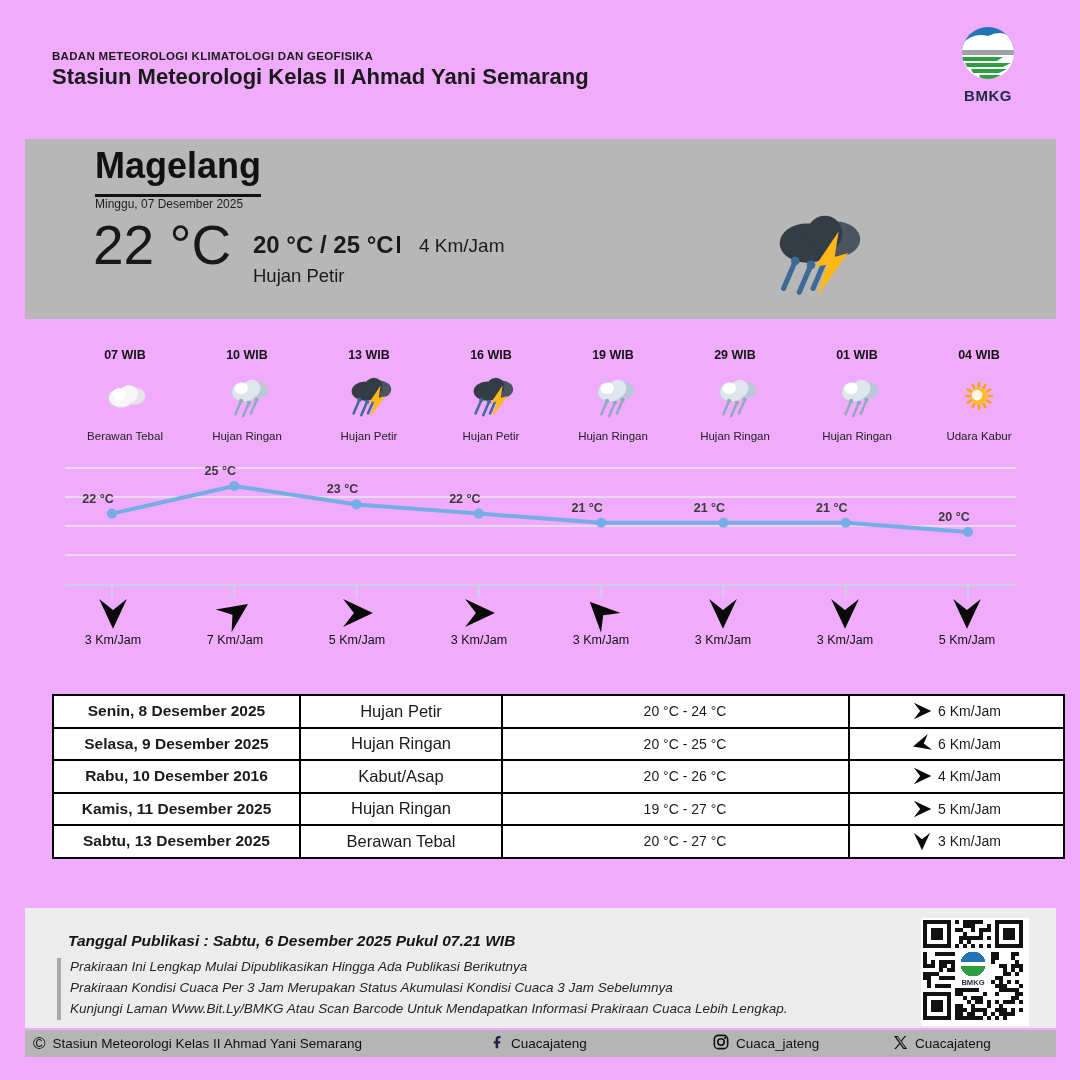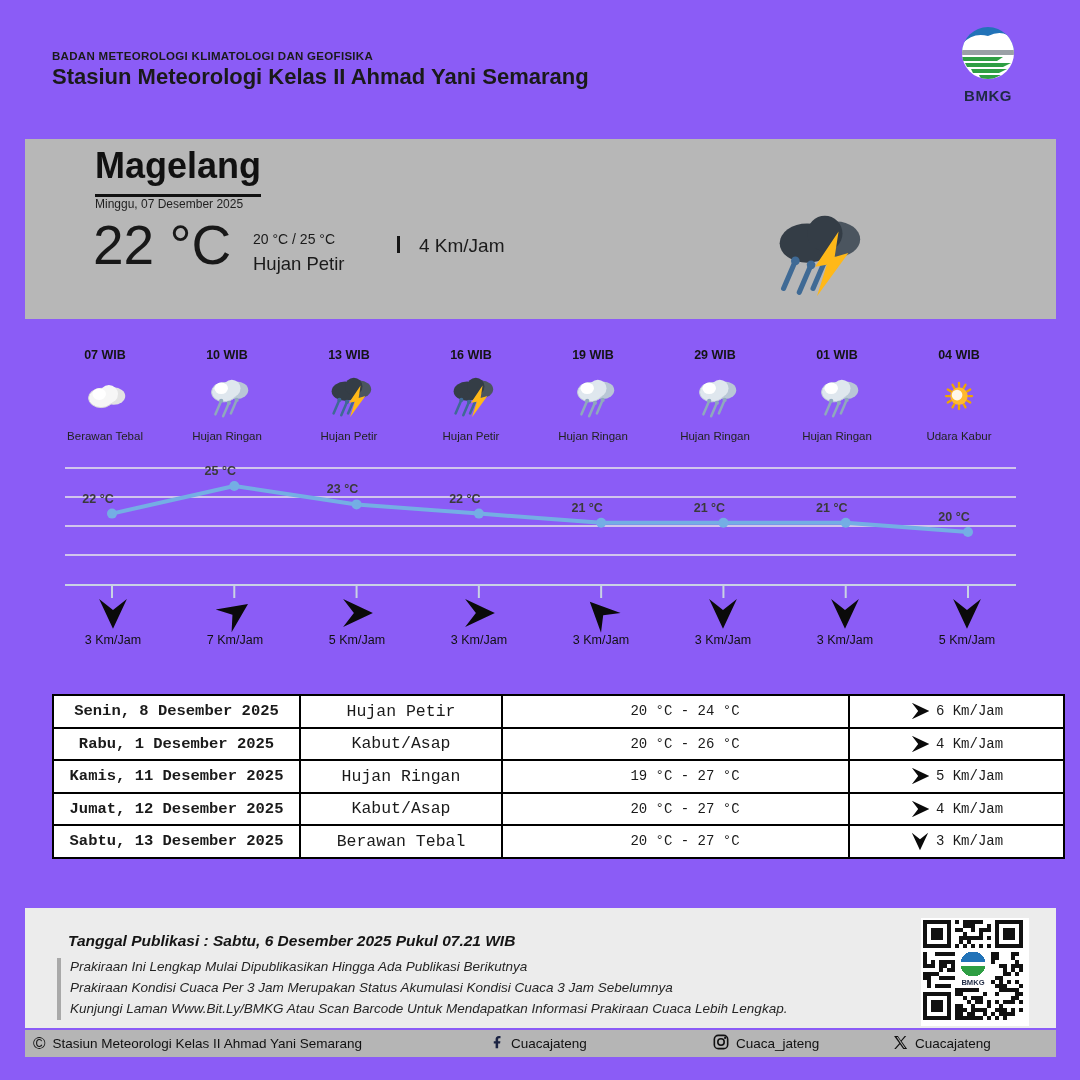--- a/index.html
+++ b/index.html
@@ -1,56 +1,56 @@
 <!DOCTYPE html>
 <html><head>
 <meta charset="utf-8">
 <style>
   html,body{margin:0;padding:0;background:#fff;}
-  .page{position:relative;width:1080px;height:1080px;background:#8b5cf6;overflow:hidden;
+  .page{position:relative;width:1080px;height:1080px;background:#f0abfc;overflow:hidden;
         font-family:"Liberation Sans",sans-serif;color:#1a1a1a;}
 
   
   .hdr-agency{position:absolute;left:52px;top:50px;font-size:11.5px;font-weight:700;letter-spacing:.3px;}
   .hdr-station{position:absolute;left:52px;top:64px;font-size:22px;font-weight:700;}
   .bmkg-logo{position:absolute;left:948px;top:24px;width:80px;text-align:center;}
   .bmkg-logo .lbl{font-size:15px;font-weight:800;color:#1f2a44;margin-top:1px;letter-spacing:.5px;}
 
   
   .hero{position:absolute;left:25px;top:139px;width:1031px;height:180px;background:#b7b7b7;}
   .hero-city{position:absolute;left:70px;top:6px;font-size:36px;font-weight:700;color:#111;
              border-bottom:3px solid #111;padding-bottom:7px;display:inline-block;}
   .hero-date{position:absolute;left:70px;top:58px;font-size:12px;color:#1f1f1f;}
   .hero-temp{position:absolute;left:68px;top:74px;font-size:55px;font-weight:400;color:#181818;}
   .hero-mid{position:absolute;left:228px;top:92px;}
-  .hero-range{font-size:14px;font-weight:400;}
+  .hero-range{font-size:24px;font-weight:700;}
   .hero-cond{font-size:18.5px;margin-top:6px;}
   .hero-windbar{position:absolute;left:372px;top:97px;width:3px;height:17px;background:#161616;}
   .hero-wind{position:absolute;left:394px;top:96px;font-size:19px;color:#1b1b1b;}
   .hero-icon{position:absolute;left:735px;top:64px;width:110px;height:104px;}
 
   
-  .hourly{position:absolute;left:44px;top:348px;width:976px;display:flex;justify-content:center;}
+  .hourly{position:absolute;left:64px;top:348px;width:976px;display:flex;justify-content:center;}
   .hcol{width:122px;text-align:center;}
   .hcol .t{font-size:12.5px;font-weight:700;color:#141414;}
   .hcol .ic{height:54px;margin-top:8px;display:flex;align-items:center;justify-content:center;}
   .hcol .c{font-size:11.5px;color:#222;margin-top:6px;}
 
   
   #temp-chart{position:absolute;left:0;top:450px;}
 
   
   .windrow{position:absolute;left:52px;top:596px;width:976px;display:flex;justify-content:space-between;}
   .wcol{width:122px;text-align:center;}
   .wcol .aw{width:34px;height:34px;margin:0 auto;}
   .wcol .aw svg{display:block;}
   .wcol .s{font-size:12.5px;color:#111;margin-top:3px;}
 
   
-  table.daily{position:absolute;left:52px;top:694px;width:976px;border-collapse:collapse;table-layout:fixed;font-family:Liberation Mono, monospace;}
+  table.daily{position:absolute;left:52px;top:694px;width:976px;border-collapse:collapse;table-layout:fixed;}
   table.daily td{border:2px solid #000;height:28.5px;text-align:center;vertical-align:middle;background:#fff;}
   td.c-date{width:243px;font-size:15.5px;font-weight:600;}
   td.c-cond{width:198px;font-size:16.5px;}
   td.c-temp{width:324px;font-size:14px;padding-left:20px;}
   td.c-wind{width:211px;font-size:14px;}
   .windcell{display:flex;align-items:center;justify-content:center;gap:6px;}
   .windcell .aw{width:20px;height:20px;}
 
   
   .pubbox{position:absolute;left:25px;top:908px;width:1031px;height:120px;background:#ececec;}
@@ -378,21 +378,34 @@
     <td class="c-wind">
       <div class="windcell">
               <span class="aw"><svg width="20" height="20" viewBox="0 0 24 24" style="transform:rotate(270deg)">
     <path d="M12 23.2 L2.2 2.2 L12 9.8 L21.8 2.2 Z" fill="#0a0a0a"></path>
                 </svg></span>
       <span>6 Km/Jam</span>
             </div>
           </td>
         </tr>
         <tr>
-          <td class="c-date">Rabu, 1 Desember 2025</td>
+          <td class="c-date">Selasa, 9 Desember 2025</td>
+    <td class="c-cond">Hujan Ringan</td>
+    <td class="c-temp">20 °C - 25 °C</td>
+    <td class="c-wind">
+      <div class="windcell">
+              <span class="aw"><svg width="20" height="20" viewBox="0 0 24 24" style="transform:rotate(75deg)">
+    <path d="M12 23.2 L2.2 2.2 L12 9.8 L21.8 2.2 Z" fill="#0a0a0a"></path>
+                </svg></span>
+      <span>6 Km/Jam</span>
+            </div>
+          </td>
+        </tr>
+        <tr>
+          <td class="c-date">Rabu, 10 Desember 2016</td>
     <td class="c-cond">Kabut/Asap</td>
     <td class="c-temp">20 °C - 26 °C</td>
     <td class="c-wind">
       <div class="windcell">
               <span class="aw"><svg width="20" height="20" viewBox="0 0 24 24" style="transform:rotate(270deg)">
     <path d="M12 23.2 L2.2 2.2 L12 9.8 L21.8 2.2 Z" fill="#0a0a0a"></path>
                 </svg></span>
       <span>4 Km/Jam</span>
             </div>
           </td>
@@ -400,33 +413,20 @@
         <tr>
           <td class="c-date">Kamis, 11 Desember 2025</td>
     <td class="c-cond">Hujan Ringan</td>
     <td class="c-temp">19 °C - 27 °C</td>
     <td class="c-wind">
       <div class="windcell">
               <span class="aw"><svg width="20" height="20" viewBox="0 0 24 24" style="transform:rotate(270deg)">
     <path d="M12 23.2 L2.2 2.2 L12 9.8 L21.8 2.2 Z" fill="#0a0a0a"></path>
                 </svg></span>
       <span>5 Km/Jam</span>
-            </div>
-          </td>
-        </tr>
-        <tr>
-          <td class="c-date">Jumat, 12 Desember 2025</td>
-    <td class="c-cond">Kabut/Asap</td>
-    <td class="c-temp">20 °C - 27 °C</td>
-    <td class="c-wind">
-      <div class="windcell">
-              <span class="aw"><svg width="20" height="20" viewBox="0 0 24 24" style="transform:rotate(270deg)">
-    <path d="M12 23.2 L2.2 2.2 L12 9.8 L21.8 2.2 Z" fill="#0a0a0a"></path>
-                </svg></span>
-      <span>4 Km/Jam</span>
             </div>
           </td>
         </tr>
         <tr>
           <td class="c-date">Sabtu, 13 Desember 2025</td>
     <td class="c-cond">Berawan Tebal</td>
     <td class="c-temp">20 °C - 27 °C</td>
     <td class="c-wind">
       <div class="windcell">
               <span class="aw"><svg width="20" height="20" viewBox="0 0 24 24" style="transform:rotate(0deg)">

